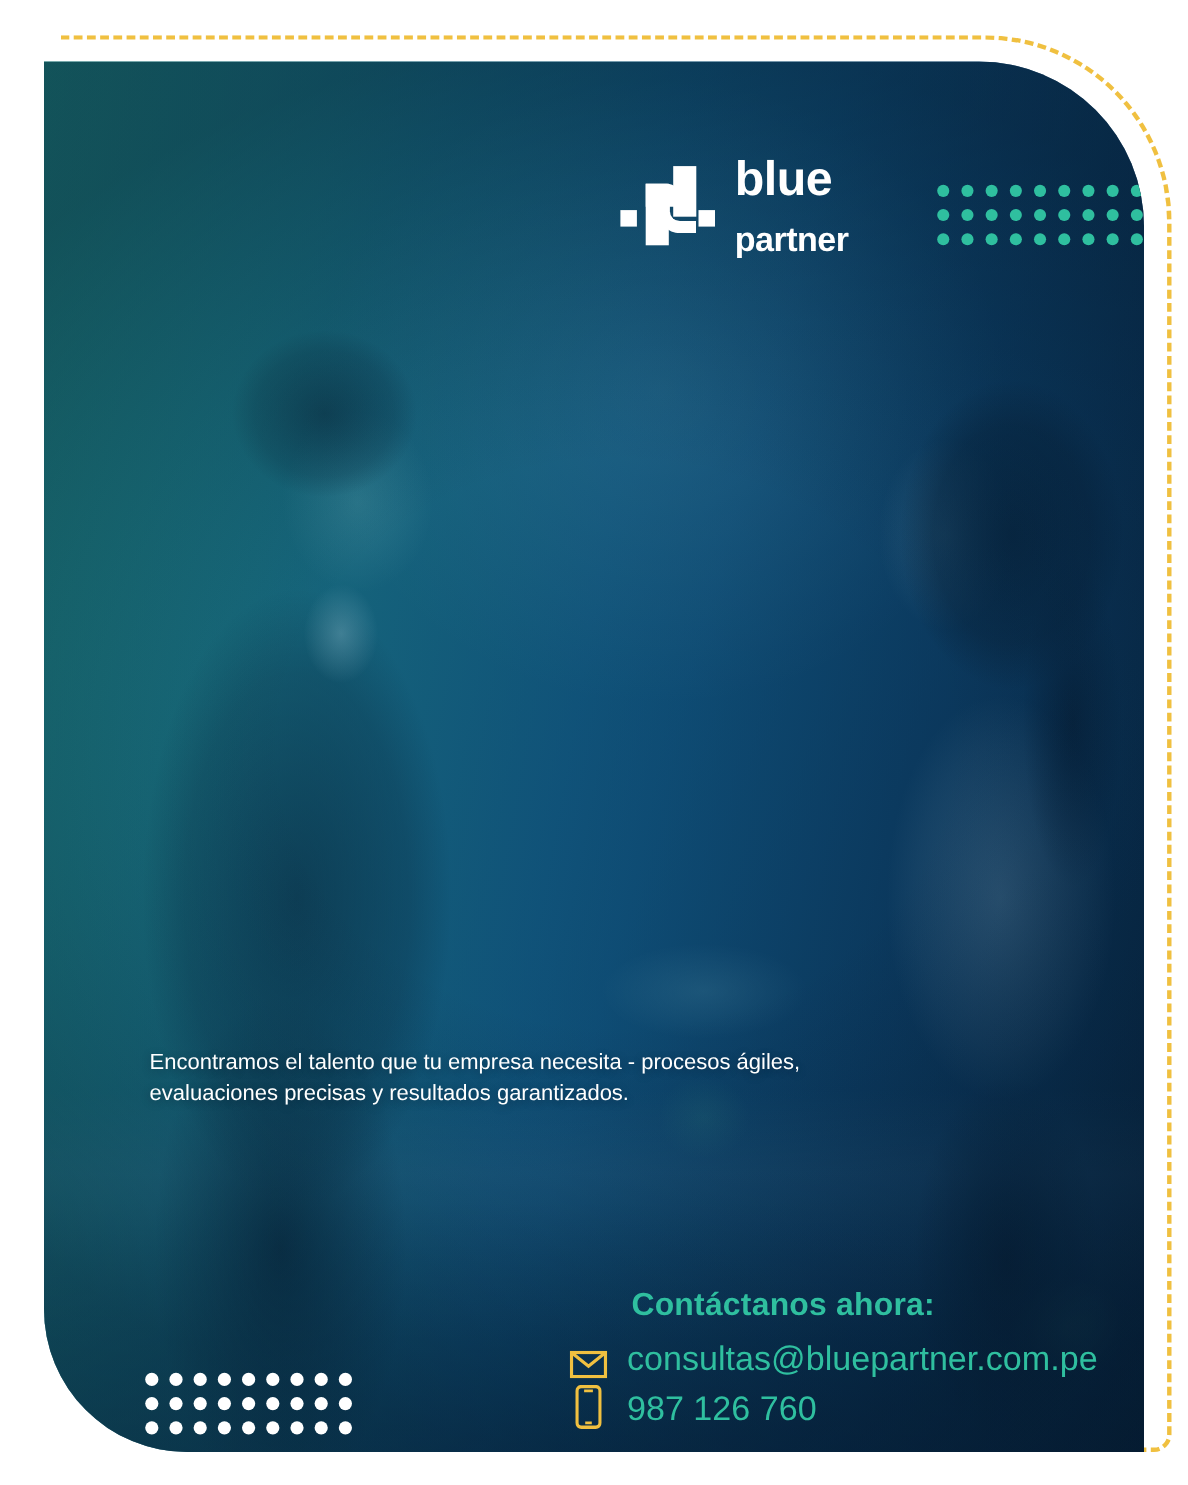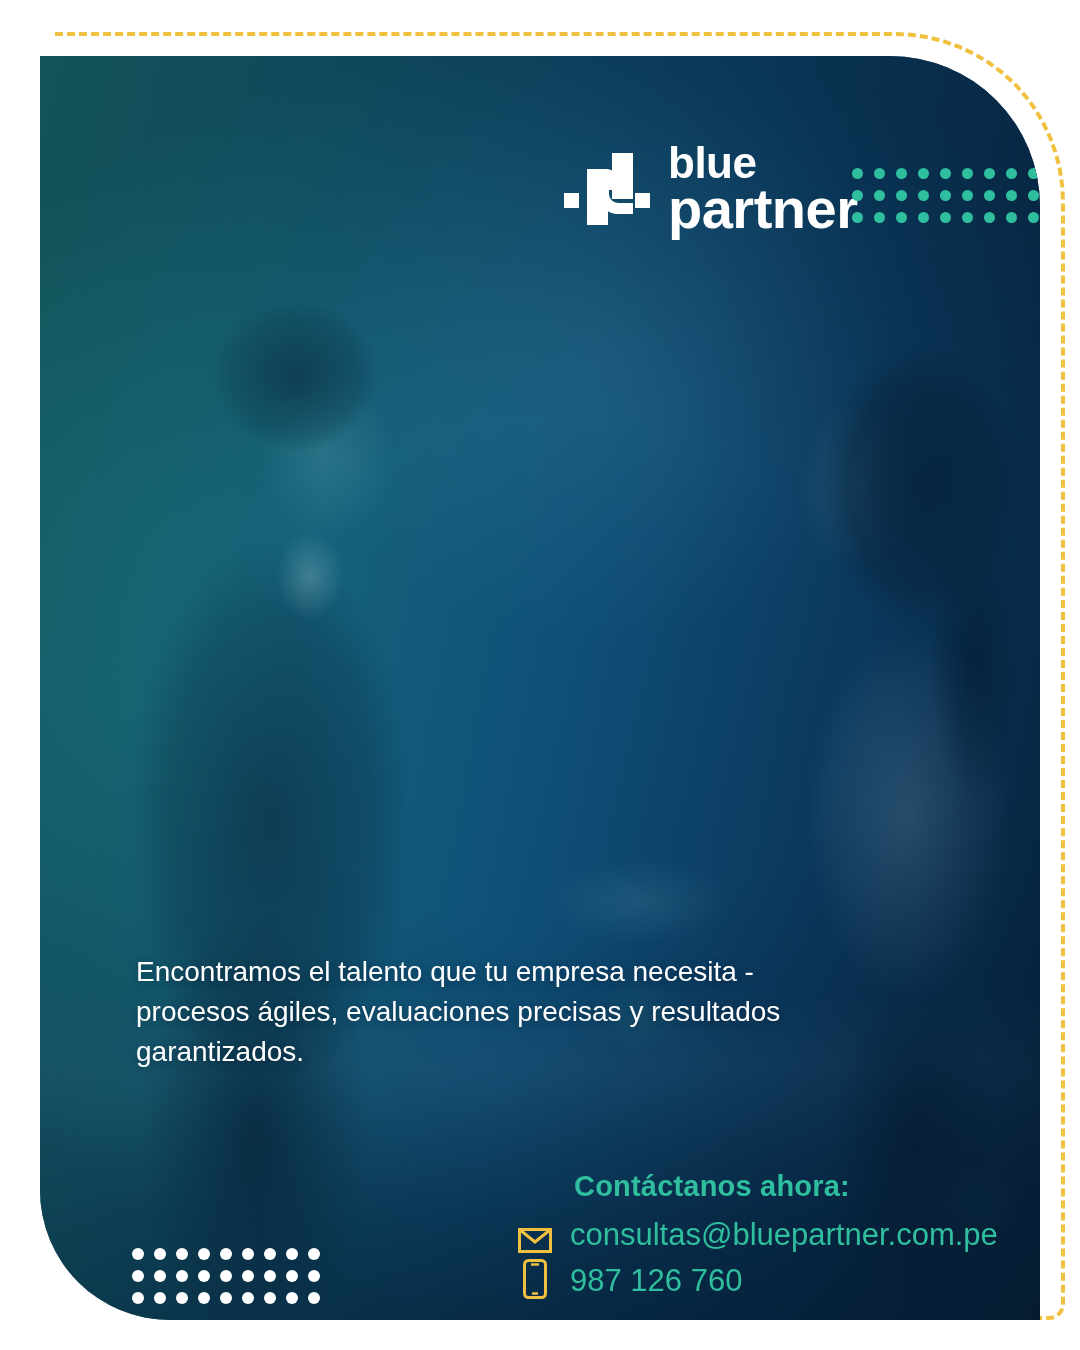--- a/index.html
+++ b/index.html
@@ -121,21 +121,21 @@
   }
   .lm-j-hook{
     position:absolute; left:34px; top:26px;
     width:35px; height:35px;
     border:11px solid #fff; border-top:0; border-right:0;
     border-bottom-left-radius:20px;
     background:transparent;
   }
   .wordmark{ color:#fff; font-weight:bold; line-height:.94; letter-spacing:-.5px; }
   .wordmark .l1{ font-size:44px; display:block; }
-  .wordmark .l2{ font-size:56px; display:block; }
+  .wordmark .l2{ font-size:31px; display:block;margin-top:20px; }
 
   
   .dots{ position:absolute; display:grid; z-index:6; }
   .dots .d{ border-radius:50%; }
   .dots-top{
     left:812px; top:112px;
     grid-template-columns:repeat(9,22px);
     grid-template-rows:repeat(3,22px);
   }
   .dots-top .d{ width:11px; height:11px; background:#2fbf9f; }
@@ -153,21 +153,21 @@
     font-size:61px; font-weight:bold;
     line-height:1.06; letter-spacing:-1px;
     text-shadow:0 2px 10px rgba(2,20,38,.35);
   }
   .headline .accent{ color:#2fbf9f; }
 
   .subcopy{
     position:absolute; left:96px; top:896px; z-index:6;
     width:660px;
     color:#ffffff;
-    font-size:28px; line-height:1.42;
+    font-size:20px; line-height:1.42;
     text-shadow:0 2px 8px rgba(2,20,38,.35);
   }
 
   
   .contact{
     position:absolute; left:534px; top:1114px; z-index:6;
   }
   .contact-title{
     color:#2fbf9f; font-size:29px; font-weight:bold;
     margin-bottom:14px; letter-spacing:.2px;

